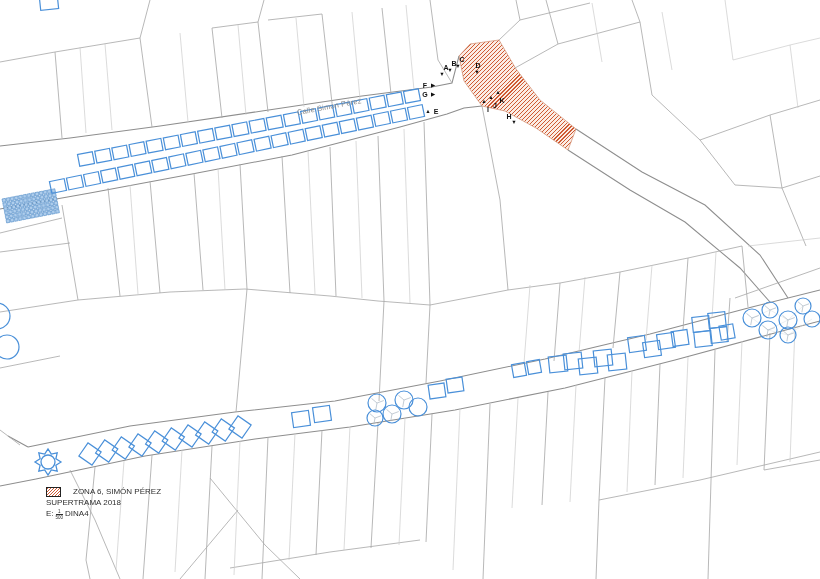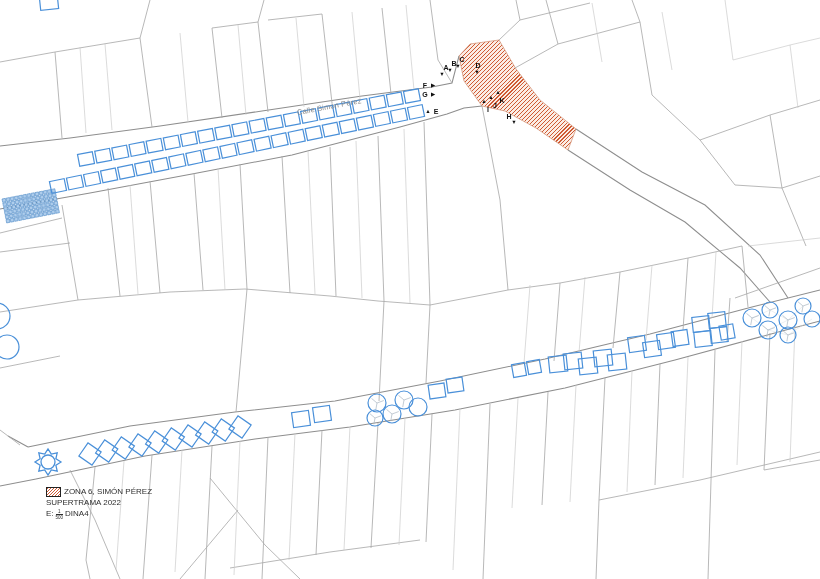--- a/index.html
+++ b/index.html
@@ -24,21 +24,21 @@
   .spoke{stroke:#a9b6c2;stroke-width:.7;}
   .fountain{stroke:#4a90d9;stroke-width:1.3;fill:none;}
 
   #overlay{position:absolute;inset:0;}
   .mletter{position:absolute;transform:translate(-50%,-50%);font-size:7px;font-weight:bold;color:#101010;line-height:1;}
   .mtri{position:absolute;transform:translate(-50%,-50%);font-size:5.5px;color:#101010;line-height:1;}
   #street-label{position:absolute;left:297px;top:108px;transform:rotate(-10.5deg);transform-origin:left center;
     font-size:7.5px;color:#8a8a8a;white-space:nowrap;letter-spacing:.2px;}
 
   #legend{position:absolute;left:46px;top:487px;font-size:8px;color:#2e2e2e;line-height:10.8px;}
-  .legrow{display:flex;align-items:center;gap:3px;white-space:nowrap;}
+  .legrow{display:flex;align-items:center;gap:12px;white-space:nowrap;}
   #swatch{width:13px;height:8px;border:1px solid #222;flex:0 0 auto;
     background:repeating-linear-gradient(135deg,#cf5a33 0,#cf5a33 .8px,rgba(255,255,255,0) .8px,rgba(255,255,255,0) 2.2px);}
   .scale-row{display:flex;align-items:center;gap:2px;white-space:nowrap;}
   .frac{display:inline-flex;flex-direction:column;align-items:center;font-size:4.5px;line-height:1.15;color:#2e2e2e;}
   .frac .den{border-top:.6px solid #2e2e2e;padding-top:.2px;}
 </style>
 </head>
 <body>
 
 <div class="canvas">
@@ -332,21 +332,21 @@
         <span class="mtri" style="left: 491px; top: 98px;">▲</span>
         <span class="mletter" style="left: 502px; top: 100px;">K</span>
         <span class="mtri" style="left: 498px; top: 93px;">▲</span>
       </div>
 
     <div id="legend">
       <div class="legrow">
         <span id="swatch"></span>
         <span>ZONA 6, SIMÓN PÉREZ</span>
       </div>
-      <div>SUPERTRAMA 2022</div>
+      <div>SUPERTRAMA 2018</div>
       <div class="scale-row">
         <span>E:</span>
         <span class="frac">
           <span class="num">1</span>
           <span class="den">500</span>
         </span>
         <span>DINA4</span>
       </div>
     </div>
   </div>

